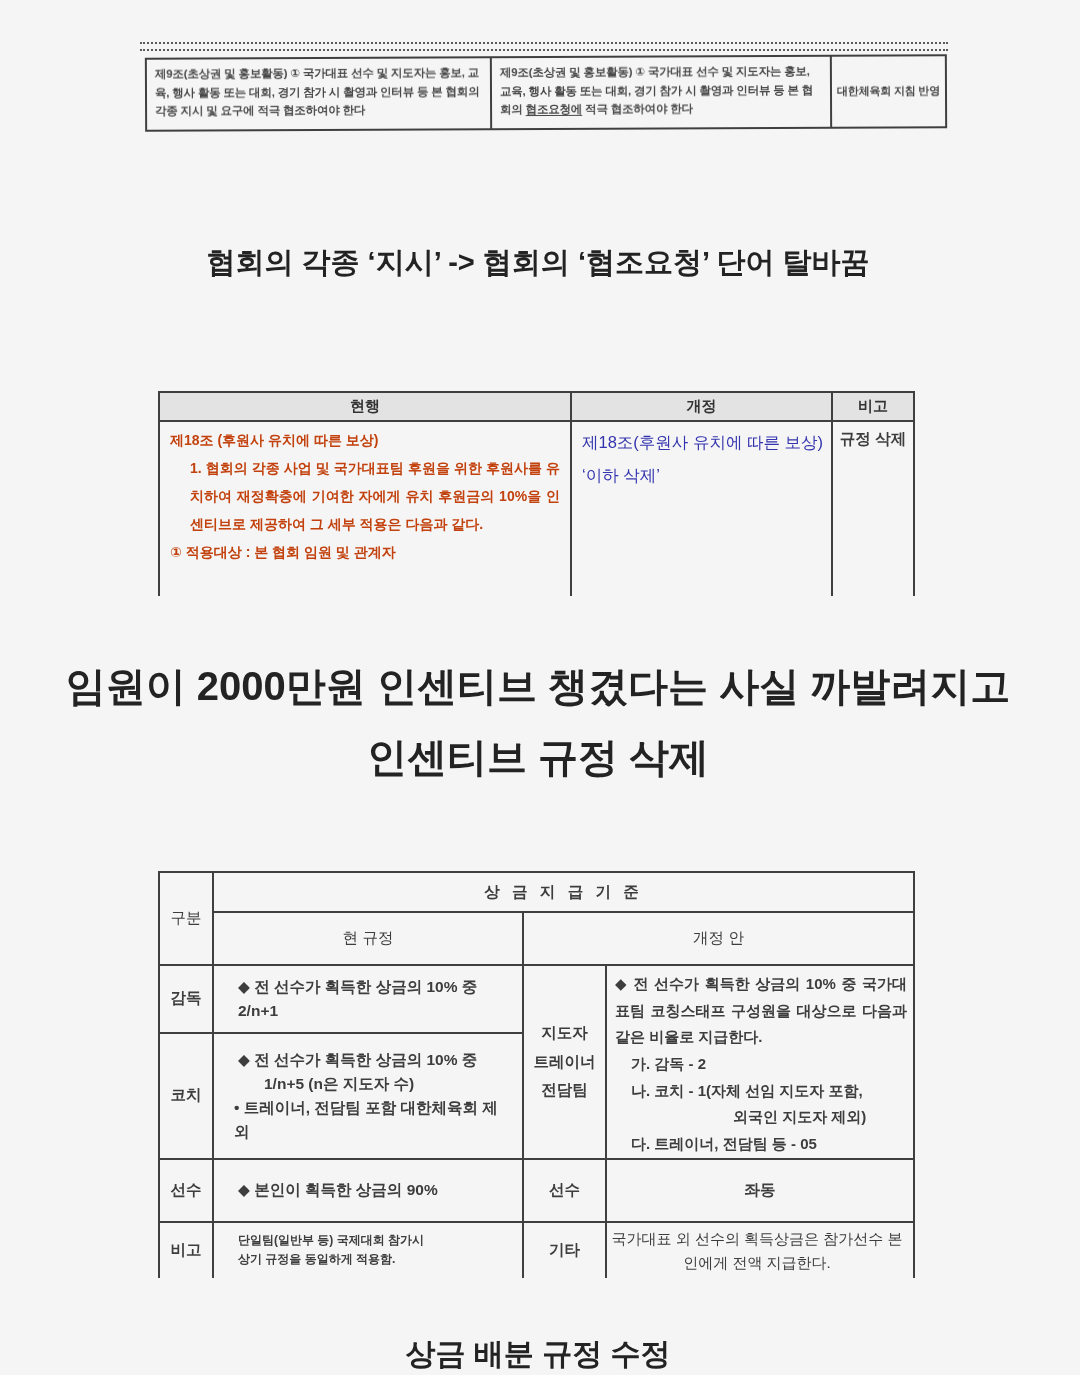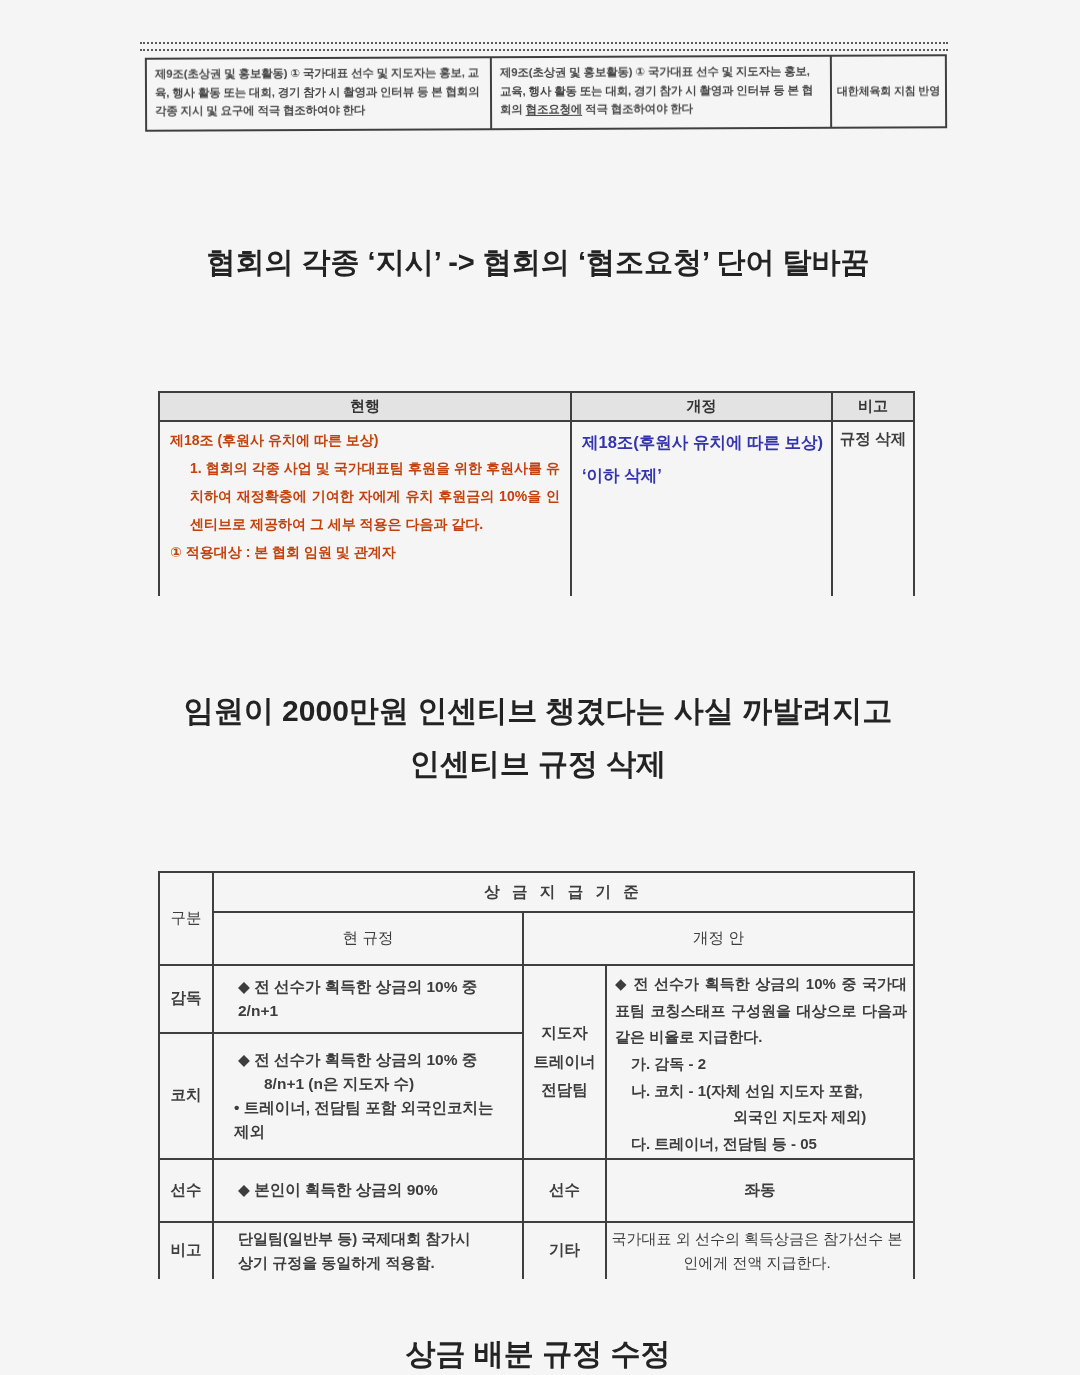--- a/index.html
+++ b/index.html
@@ -44,38 +44,38 @@
   }
   .t1 tr{height:72px;}
   .ul{text-decoration:underline;text-underline-offset:2px;}
 
   
   .headline{
     position:absolute;left:0;width:1076px;text-align:center;
     color:#232323;font-weight:600;
   }
   .h1{top:243px;font-size:29px;}
-  .h2{top:684px;font-size:30px;line-height:1.77;}
+  .h2{top:651px;font-size:40px;line-height:1.77;}
   .h3{top:1298px;font-size:30px;margin-top:36px;}
 
   
   .t2{left:158px;top:391px;width:755px;border-bottom:none;}
   .t2 tr.head td{
     height:27px;background:#e3e3e3;
     font-size:15px;font-weight:700;text-align:center;vertical-align:middle;
     color:#333;padding:0;
   }
   .t2 tr.body td{height:166px;}
   .t2 .cur{
     font-size:14px;line-height:2.0;font-weight:600;color:#c2410c;
     padding:4px 10px 0 10px;
   }
   .t2 .cur .just{text-align:justify;margin-left:20px;}
   .t2 .rev{
-    font-size:16.5px;line-height:2.0;font-weight:700;color:#3434ae;
+    font-size:16.5px;line-height:2.0;font-weight:400;color:#3434ae;
     padding:4px 0 0 10px;
   }
   .t2 .note2{
     font-size:15.5px;font-weight:600;color:#3d3d3d;text-align:center;
     padding-top:7px;
   }
   .open-bottom td{border-bottom:none !important;}
 
   
   .t3{left:158px;top:871px;width:755px;border-bottom:none;}
@@ -85,21 +85,21 @@
   .t3 tr.r2 td{height:49px;}
   .t3 tr.r3 td{height:52px;}
   .t3 tr.r4 td{height:106px;}
   .t3 tr.r5 td{height:53px;}
   .t3 tr.r6 td{height:47px;}
   .t3 .title{letter-spacing:4px;font-weight:700;}
   .t3 .hdr{font-weight:400;margin-top:12px;}
   .t3 .cur-cell{padding:4px 24px;vertical-align:middle;line-height:1.55;}
   .t3 .cur-cell .indent{padding-left:26px;}
   .t3 .cur-cell .bullet{margin-left:-4px;}
-  .t3 .small{font-size:15px;line-height:1.6;}
+  .t3 .small{font-size:12px;line-height:1.6;}
   .blue{color:#3434ae;}
   .blue-soft{color:#5656bb;}
   .t3 .group{line-height:1.85;font-size:15.5px;font-weight:700;}
   .t3 .rev-cell{
     padding:5px 6px 0 8px;font-size:15px;line-height:1.78;font-weight:600;
     vertical-align:top;
   }
   .t3 .rev-cell .just{text-align:justify;}
   .t3 .rev-cell .item{padding-left:16px;}
   .t3 .rev-cell .item-cont{padding-left:118px;}
@@ -197,22 +197,22 @@
         <div class="item">가. 감독 - 2</div>
         <div class="item">나. 코치 - 1(자체 선임 지도자 포함,</div>
         <div class="item-cont">외국인 지도자 제외)</div>
         <div class="item">다. 트레이너, 전담팀 등 - 05</div>
       </td>
     </tr>
     <tr class="r4">
       <td class="center">코치</td>
       <td class="cur-cell">
         <div>◆ 전 선수가 획득한 상금의 10% 중</div>
-        <div class="indent">8/n+1 (n은 지도자 수)</div>
-        <div class="bullet">• 트레이너, 전담팀 포함 외국인코치는 제외</div>
+        <div class="indent">1/n+5 (n은 지도자 수)</div>
+        <div class="bullet">• 트레이너, 전담팀 포함 대한체육회 제외</div>
       </td>
     </tr>
     <tr class="r5">
       <td class="center">선수</td>
       <td class="cur-cell">◆ 본인이 획득한 상금의 90%</td>
       <td class="center">선수</td>
       <td class="center">좌동</td>
     </tr>
     <tr class="r6 open-bottom">
       <td class="center">비고</td>

